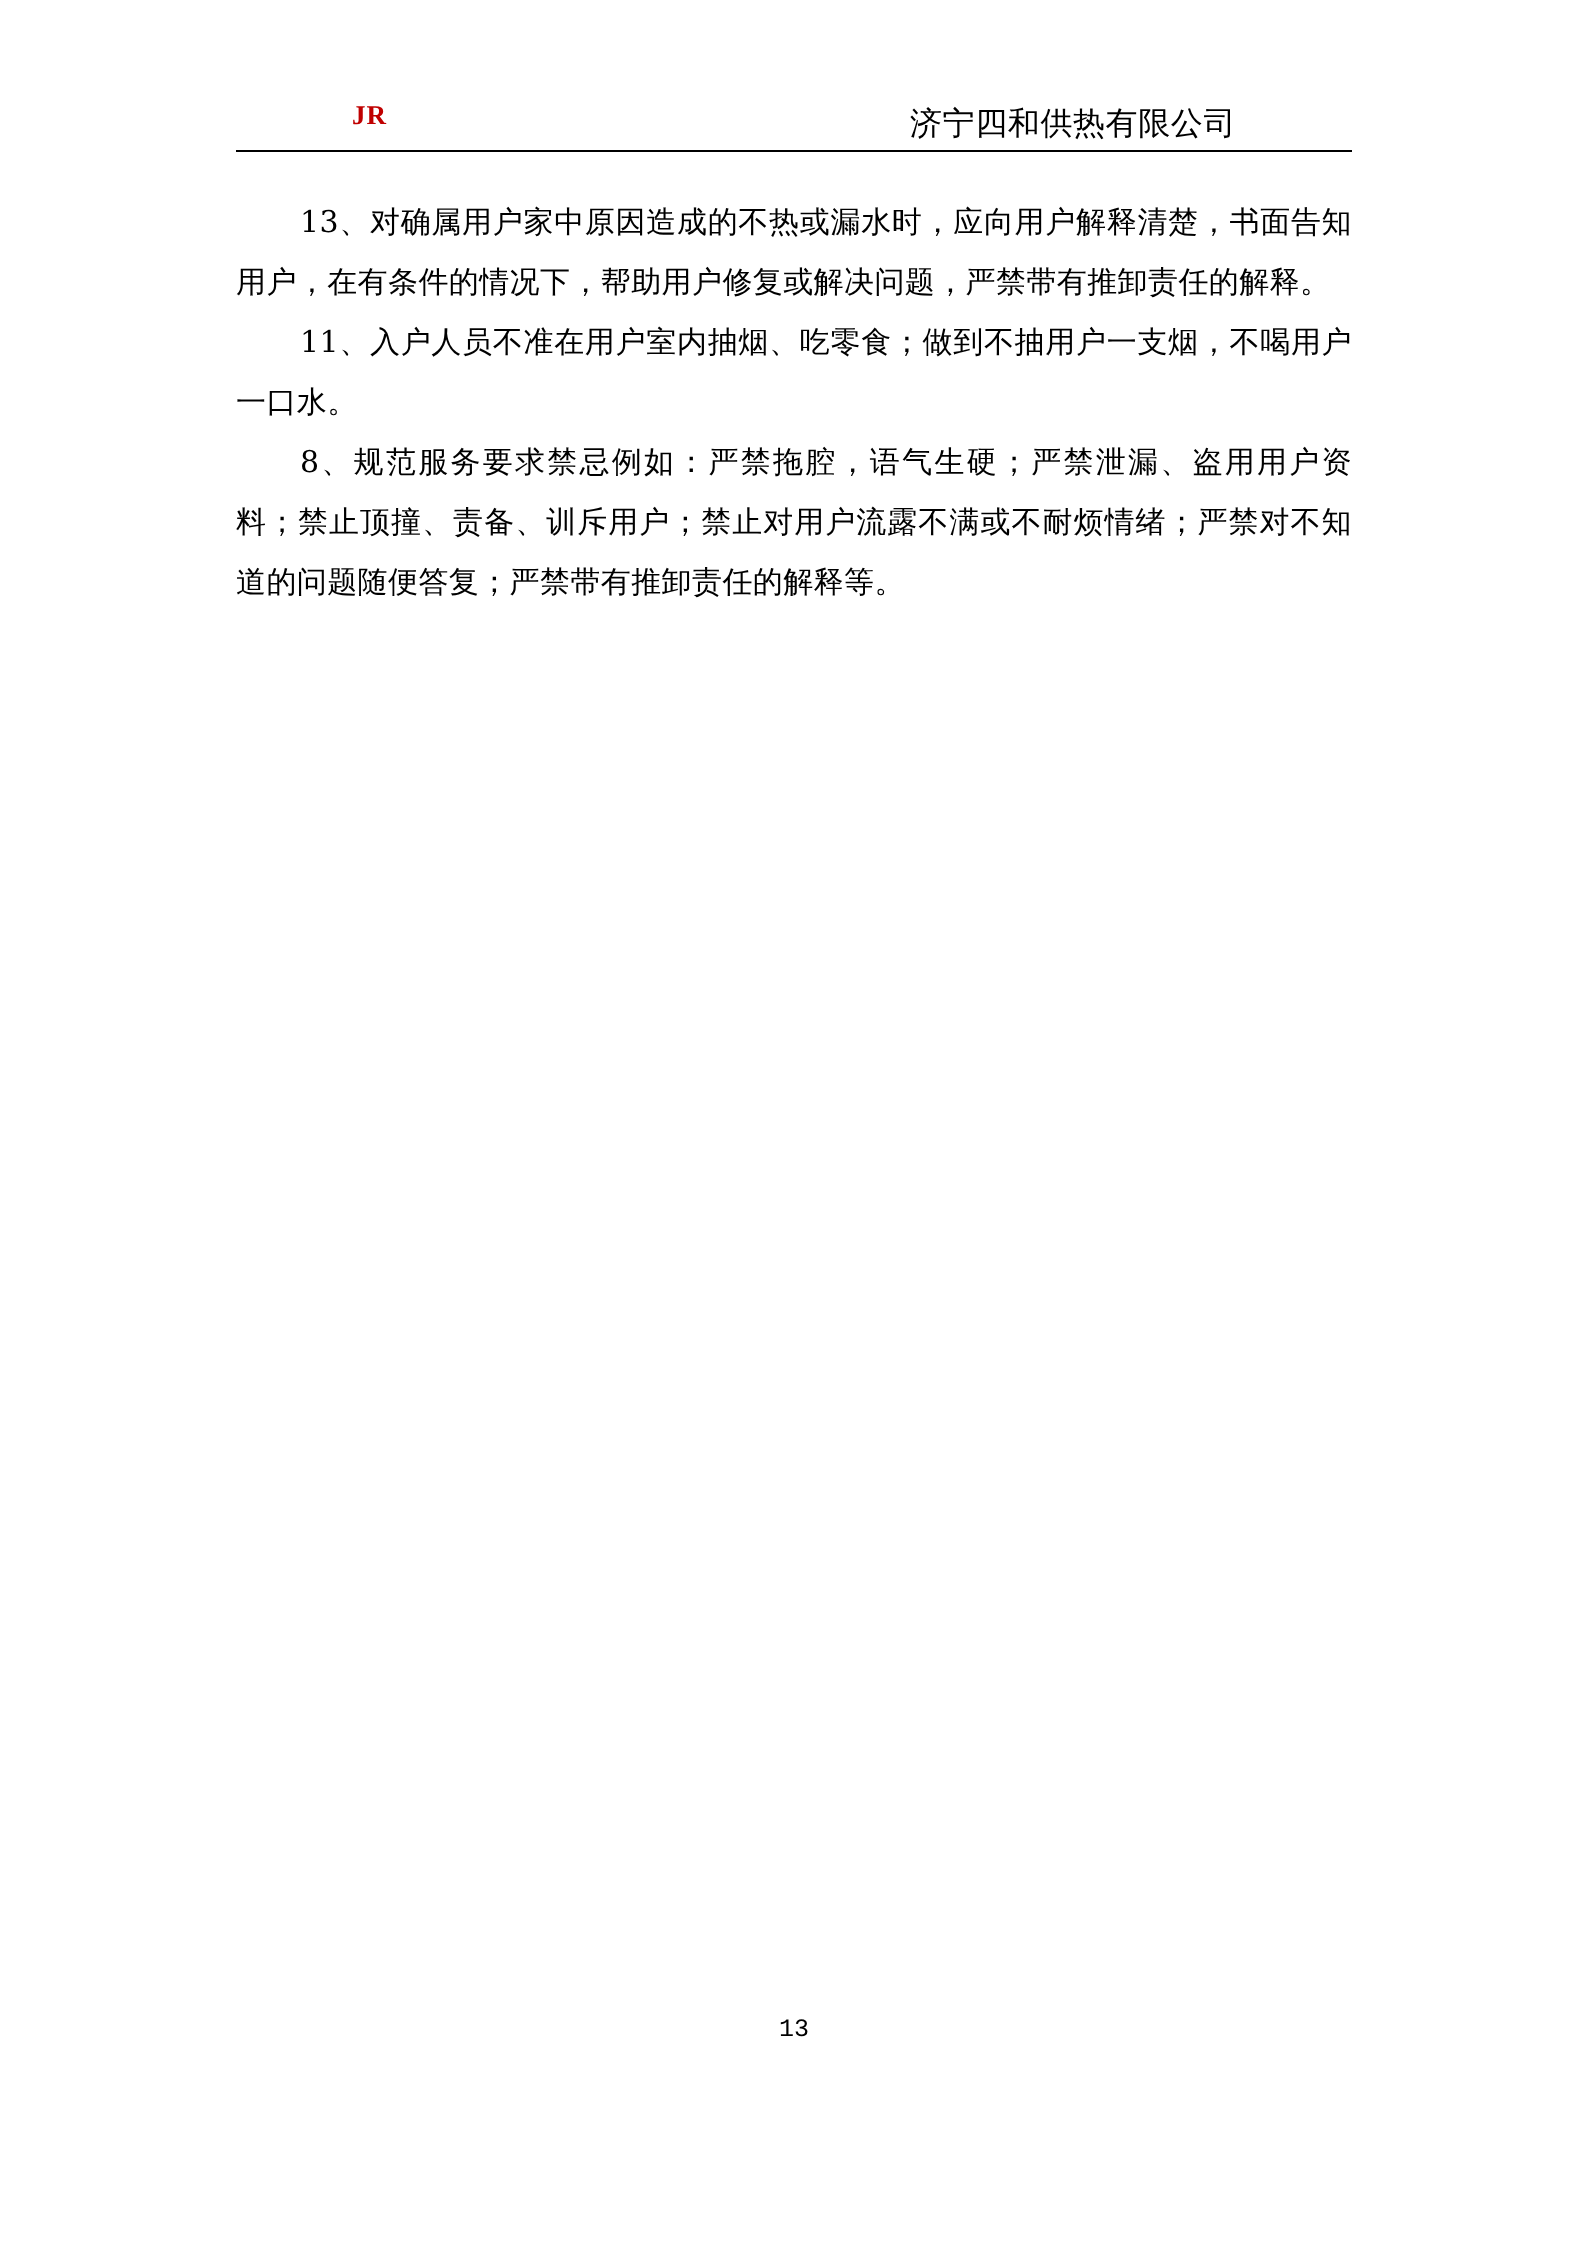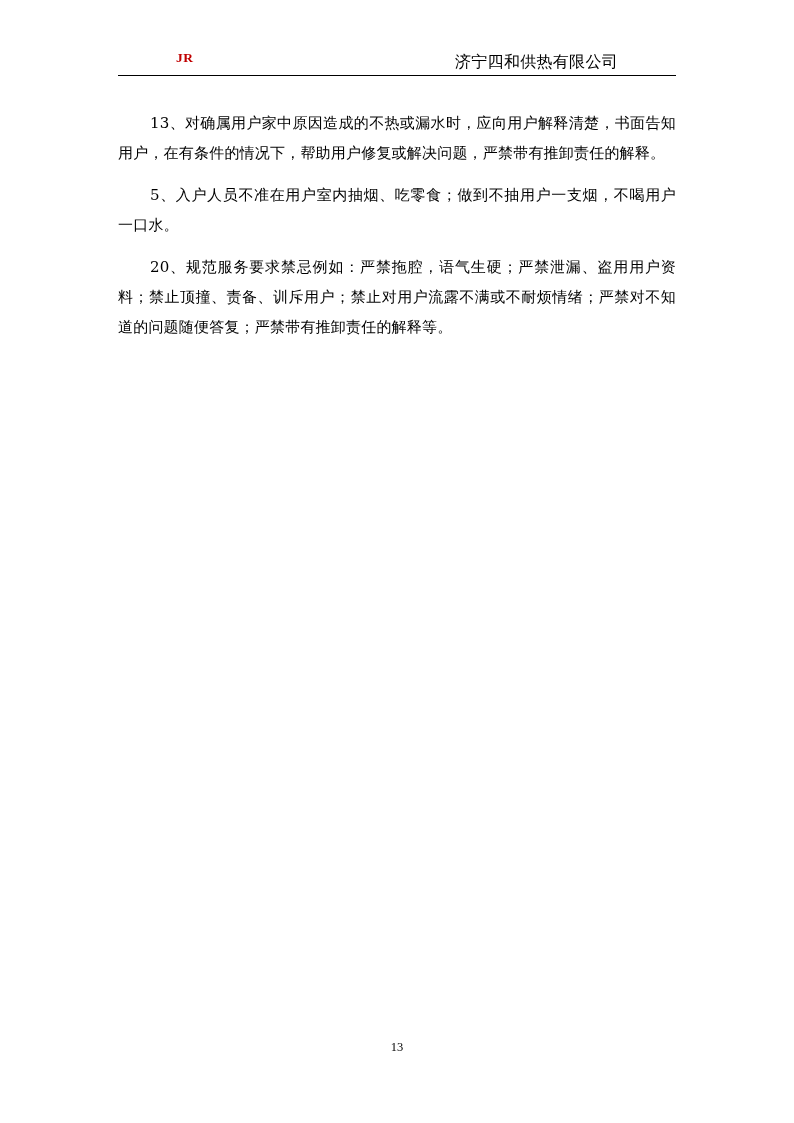--- a/index.html
+++ b/index.html
@@ -57,45 +57,45 @@
     top: 96px;
     width: 558px;
   }
   .para {
     font-family: "DejaVu Serif", "Liberation Serif", serif;
     font-size: 15px;
     line-height: 30px;
     text-align: justify;
     text-justify: inter-ideograph;
     text-indent: 32px;
-    margin: 12px 0 0 0;
+    margin: 0 0 0 0;
     letter-spacing: 0.2px;
   }
   .footer-page {
     position: absolute;
     left: 0;
-    top: 1040px;
+    top: 1008px;
     width: 794px;
     text-align: center;
-    font-family: Liberation Serif, serif;
+    font-family: Liberation Mono, monospace;
     font-size: 12.5px;
     color: #000000;
   }
 </style>
 </head>
 <body>
 
 <div class="page">
 
   <div class="header">
     <span class="header-logo">JR</span>
     <span class="header-company">济宁四和供热有限公司</span>
   </div>
 
   <div class="content">
     <p class="para">13、对确属用户家中原因造成的不热或漏水时，应向用户解释清楚，书面告知用户，在有条件的情况下，帮助用户修复或解决问题，严禁带有推卸责任的解释。</p>
-    <p class="para">5、入户人员不准在用户室内抽烟、吃零食；做到不抽用户一支烟，不喝用户一口水。</p>
-    <p class="para">20、规范服务要求禁忌例如：严禁拖腔，语气生硬；严禁泄漏、盗用用户资料；禁止顶撞、责备、训斥用户；禁止对用户流露不满或不耐烦情绪；严禁对不知道的问题随便答复；严禁带有推卸责任的解释等。</p>
+    <p class="para">11、入户人员不准在用户室内抽烟、吃零食；做到不抽用户一支烟，不喝用户一口水。</p>
+    <p class="para">8、规范服务要求禁忌例如：严禁拖腔，语气生硬；严禁泄漏、盗用用户资料；禁止顶撞、责备、训斥用户；禁止对用户流露不满或不耐烦情绪；严禁对不知道的问题随便答复；严禁带有推卸责任的解释等。</p>
   </div>
 
   <div class="footer-page">13</div>
 
 </div>
 
 </body></html>

